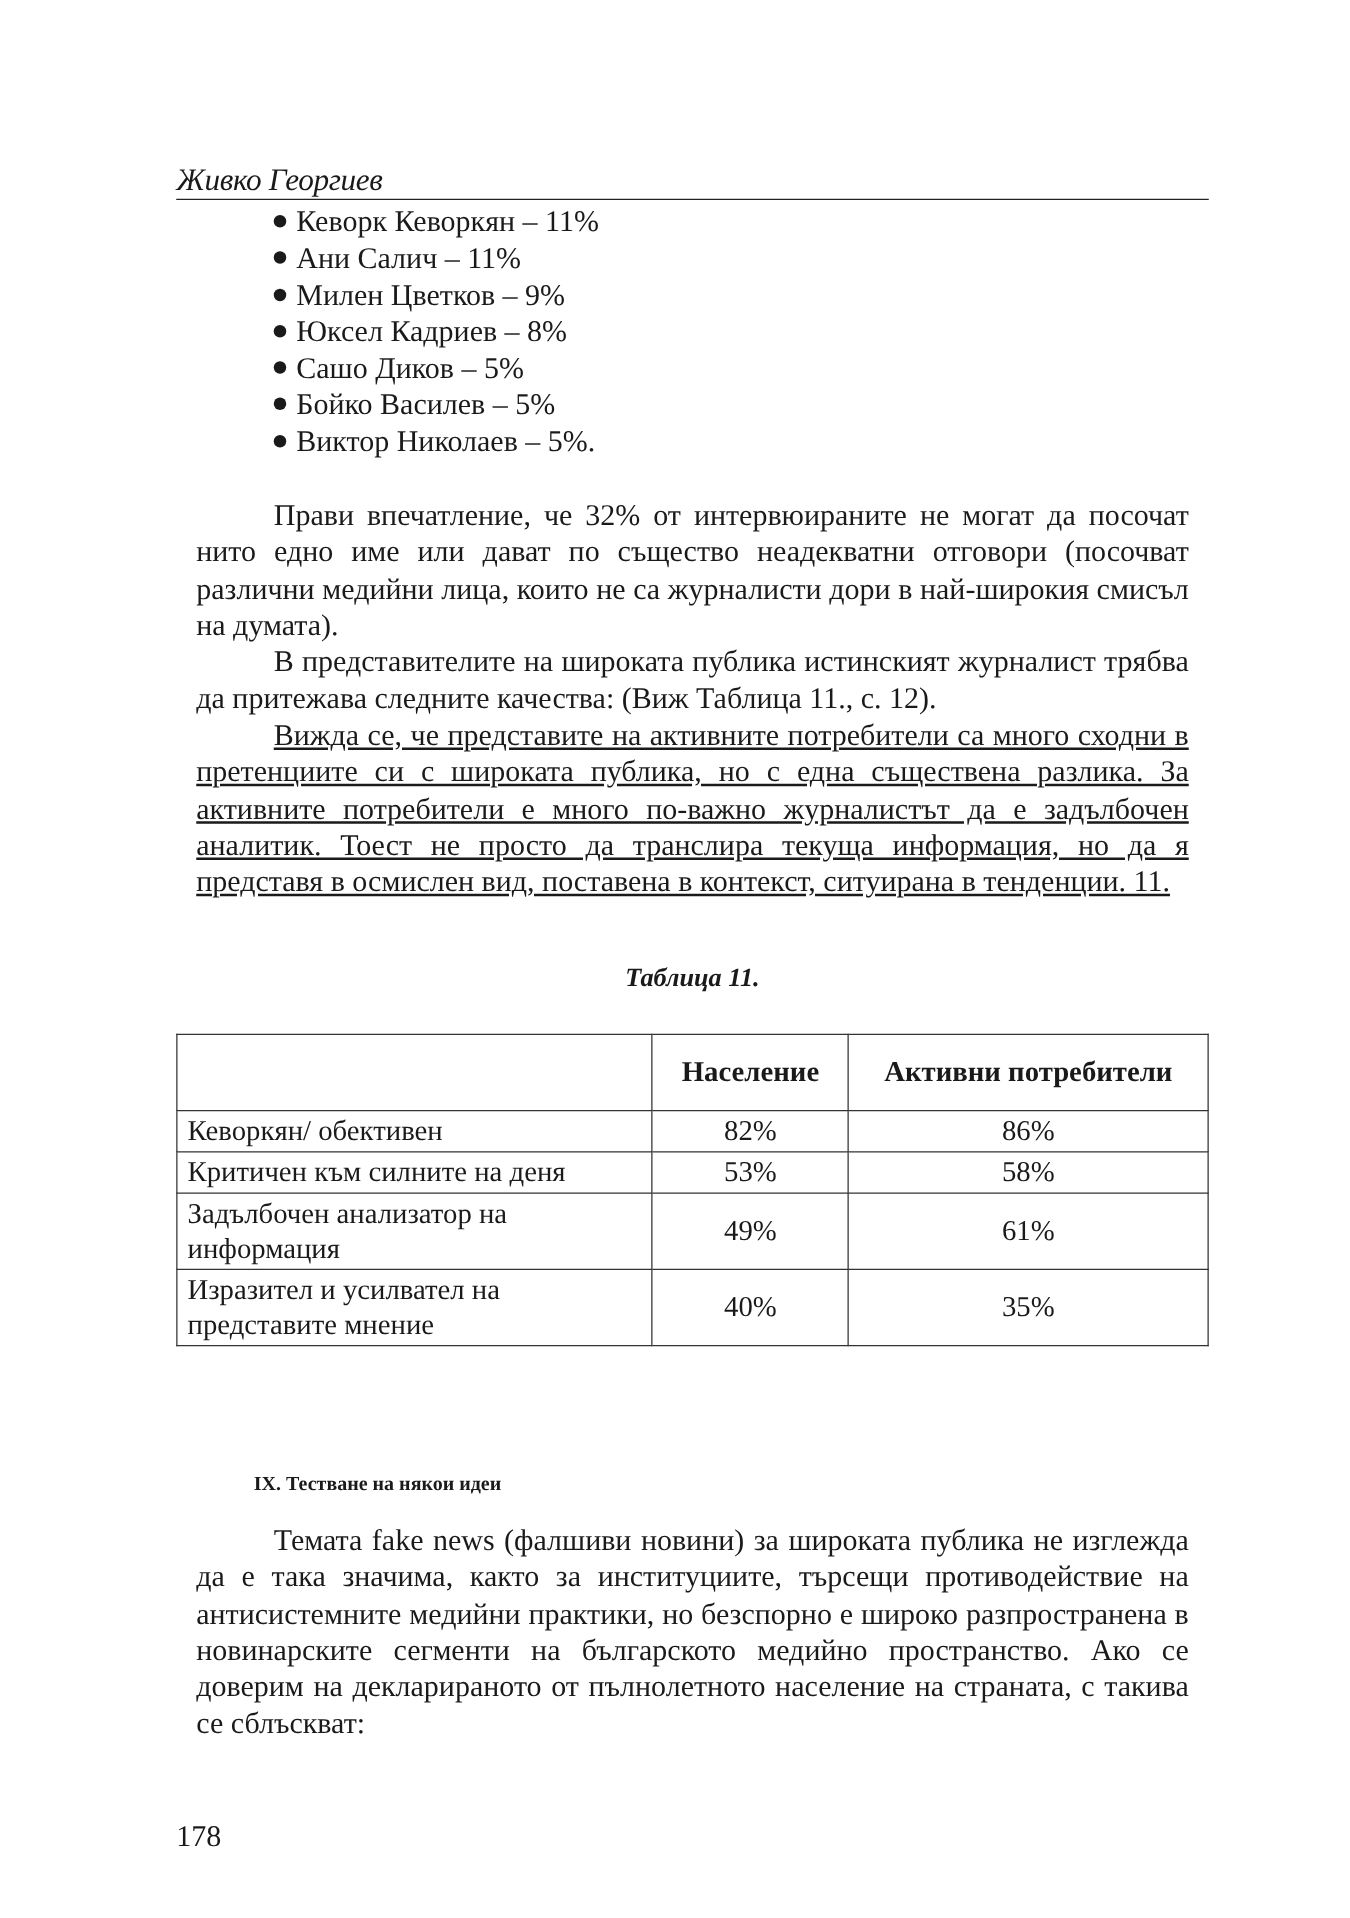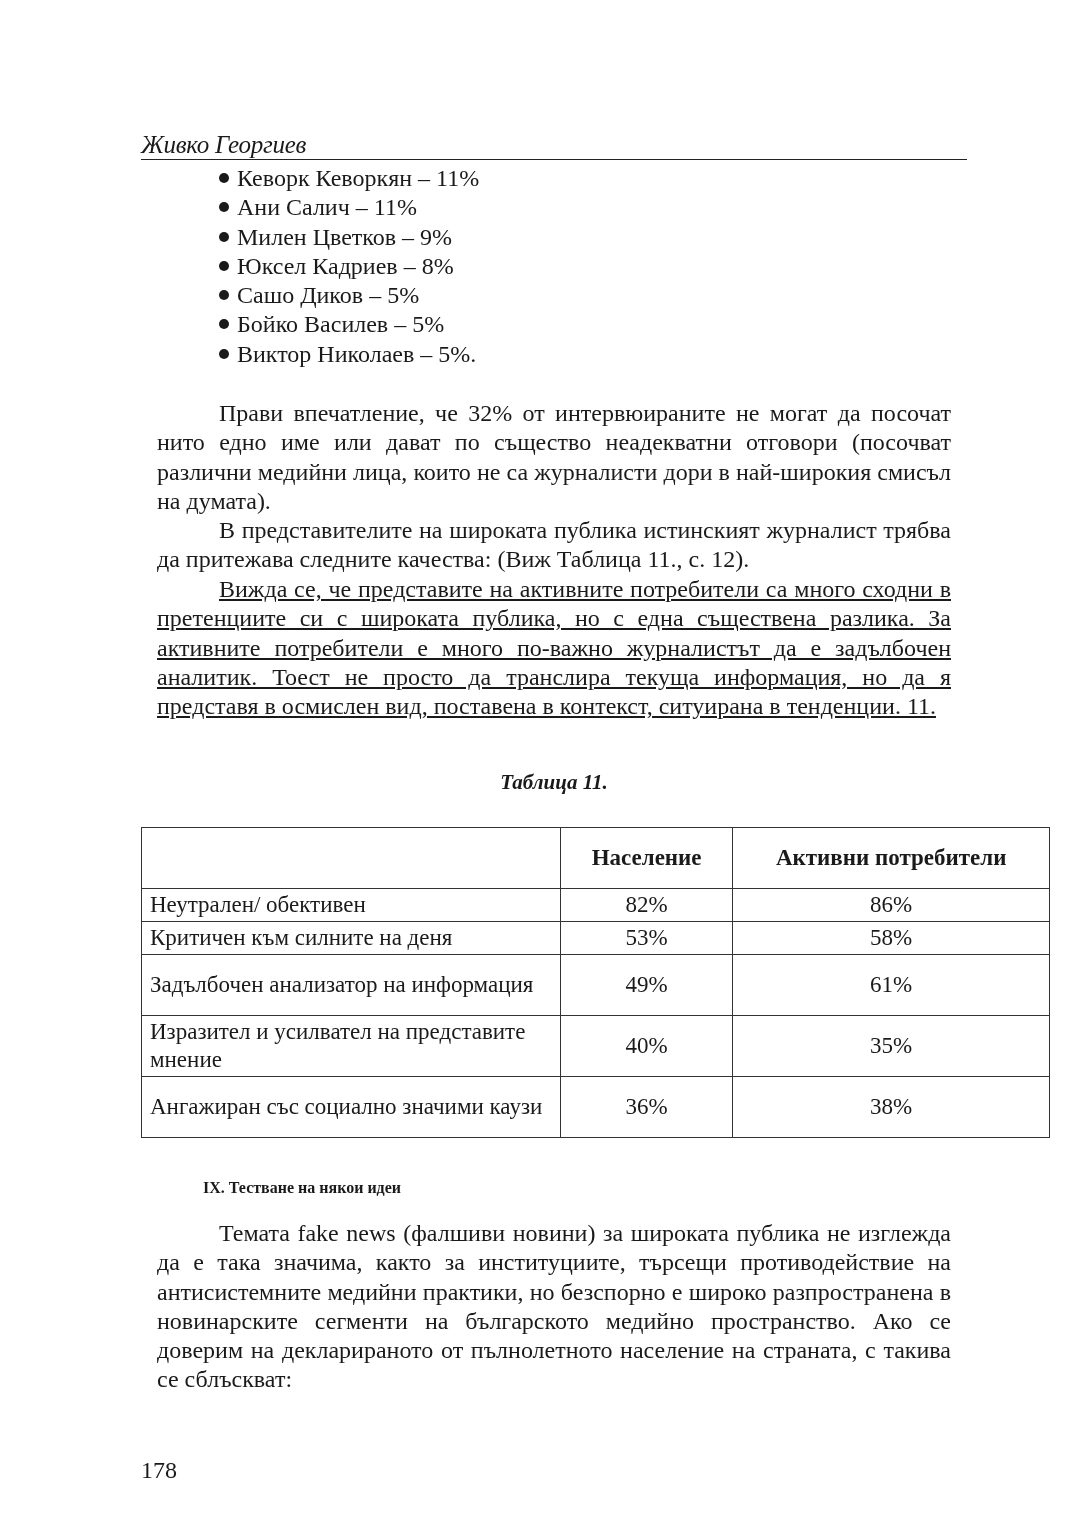--- a/index.html
+++ b/index.html
@@ -83,21 +83,21 @@
       text-align: center;
       font-style: italic;
       font-weight: bold;
       font-size: 21px;
       line-height: 30px;
     }
     table.data-table {
       position: absolute;
       left: 0;
       top: 827px;
-      width: 909px;
+      width: 826px;
       border-collapse: collapse;
       font-size: 23px;
     }
     table.data-table th, table.data-table td {
       border: 1.2px solid #333;
       padding: 0 8px;
       line-height: 28px;
     }
     table.data-table th {
       font-weight: bold;
@@ -193,44 +193,39 @@
     </colgroup>
     <thead>
       <tr>
         <th></th>
         <th>Население</th>
         <th>Активни потребители</th>
       </tr>
     </thead>
     <tbody>
       <tr class="row-short">
-        <td class="label">Неутрален/ обективен</td>
+        <td class="label">Кеворкян/ обективен</td>
         <td class="num">82%</td>
         <td class="num">86%</td>
       </tr>
       <tr class="row-short">
         <td class="label">Критичен към силните на деня</td>
         <td class="num">53%</td>
         <td class="num">58%</td>
       </tr>
       <tr class="row-tall">
         <td class="label">Задълбочен анализатор на информация</td>
         <td class="num">49%</td>
         <td class="num">61%</td>
       </tr>
       <tr class="row-tall">
         <td class="label">Изразител и усилвател на представите мнение</td>
         <td class="num">40%</td>
         <td class="num">35%</td>
       </tr>
-      <tr class="row-tall">
-        <td class="label">Ангажиран със социално значими каузи</td>
-        <td class="num">36%</td>
-        <td class="num">38%</td>
-      </tr>
     </tbody>
   </table>
 
   <div class="section-heading">IX. Тестване на някои идеи</div>
 
   <div class="body-text block-4">
     <p>Темата fake news (фалшиви новини) за широката публика не изглежда да е така значима, както за институциите, търсещи противодействие на антисистемните медийни практики, но безспорно е широко разпространена в новинарските сегменти на българското медийно пространство. Ако се доверим на декларираното от пълнолетното население на страната, с такива се сблъскват:</p>
   </div>
 
   <div class="page-number">178</div>

